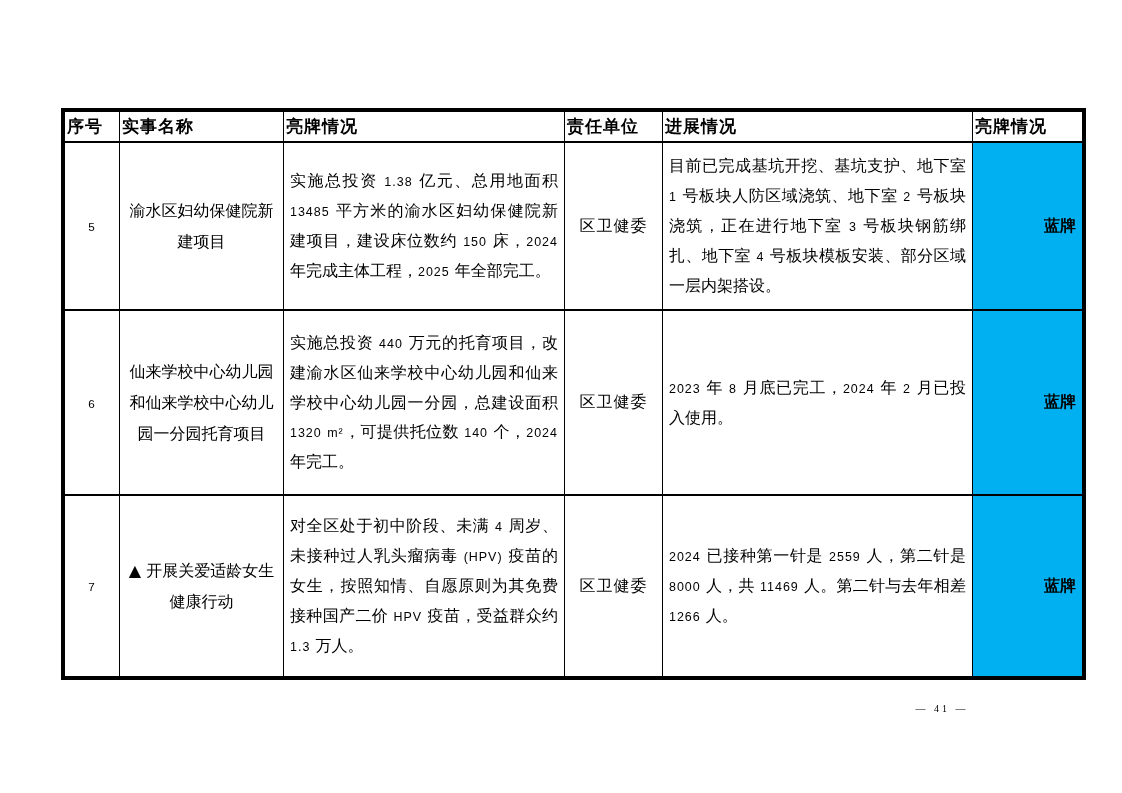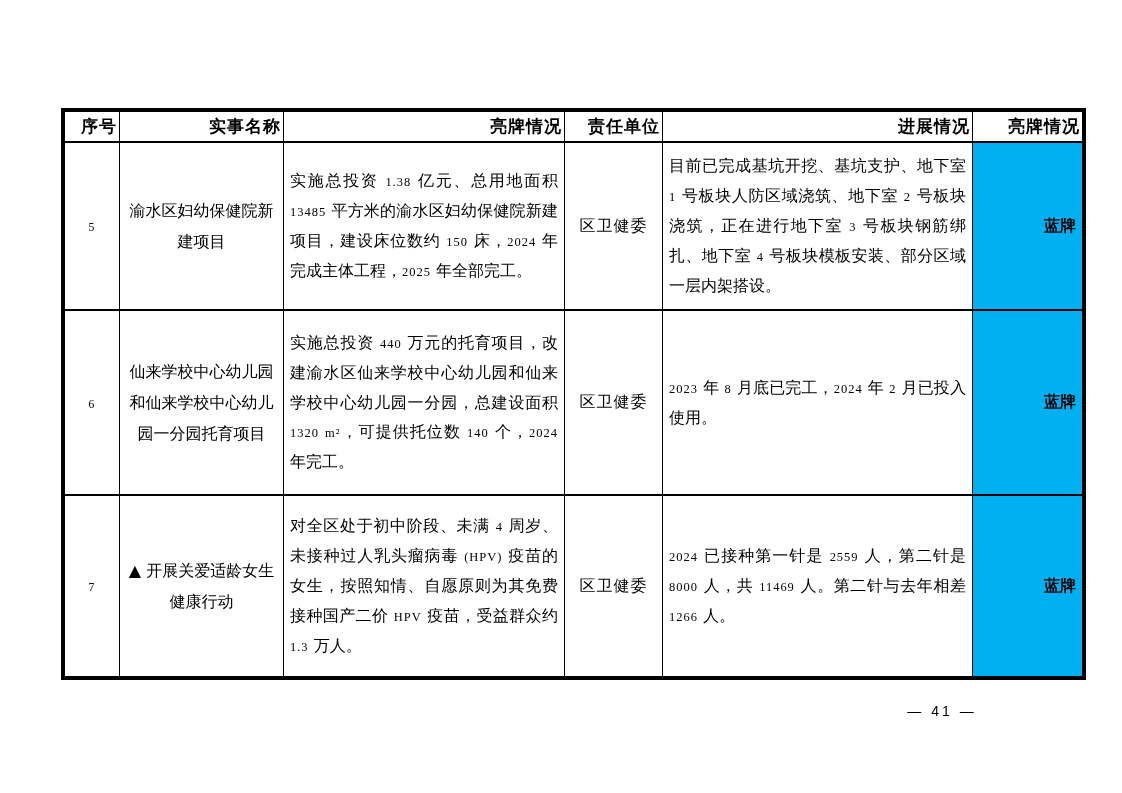--- a/index.html
+++ b/index.html
@@ -31,21 +31,21 @@
   .tbl th, .tbl td {
     border: 1px solid #000000;
     padding: 2px 6px;
     vertical-align: middle;
     word-break: break-word;
   }
   .tbl thead th {
     height: 27px;
     font-size: 17px;
     font-weight: bold;
-    text-align: right;
+    text-align: left;
     border-bottom-width: 2px;
     padding: 1px 2px;
     letter-spacing: 1px;
     margin-top: 21px;
   }
   .tbl tbody td {
     border-top-width: 2px;
   }
   .r5 td { height: 162px; }
   .r6 td { height: 179px; }
@@ -78,32 +78,32 @@
     border-radius: 23px;
   }
   .c-flag {
     text-align: right;
     font-weight: bold;
     padding: 0;
   }
   .lat {
     font-size: 0.78em;
     letter-spacing: 1px;
-    font-family: Liberation Serif, serif;
+    font-family: Liberation Sans, sans-serif;
     margin-top: 20px;
   }
   .footer {
     position: absolute;
     top: 703px;
     right: 130px;
     width: 100px;
     text-align: center;
-    font-size: 14px;
+    font-size: 10px;
     letter-spacing: 3px;
-    font-family: Liberation Sans, sans-serif;
+    font-family: Liberation Serif, serif;
     white-space: nowrap;
   }
 </style>
 </head>
 <body>
 
 <div class="page">
 
   <div class="tbl-wrap">
     <table class="tbl">

